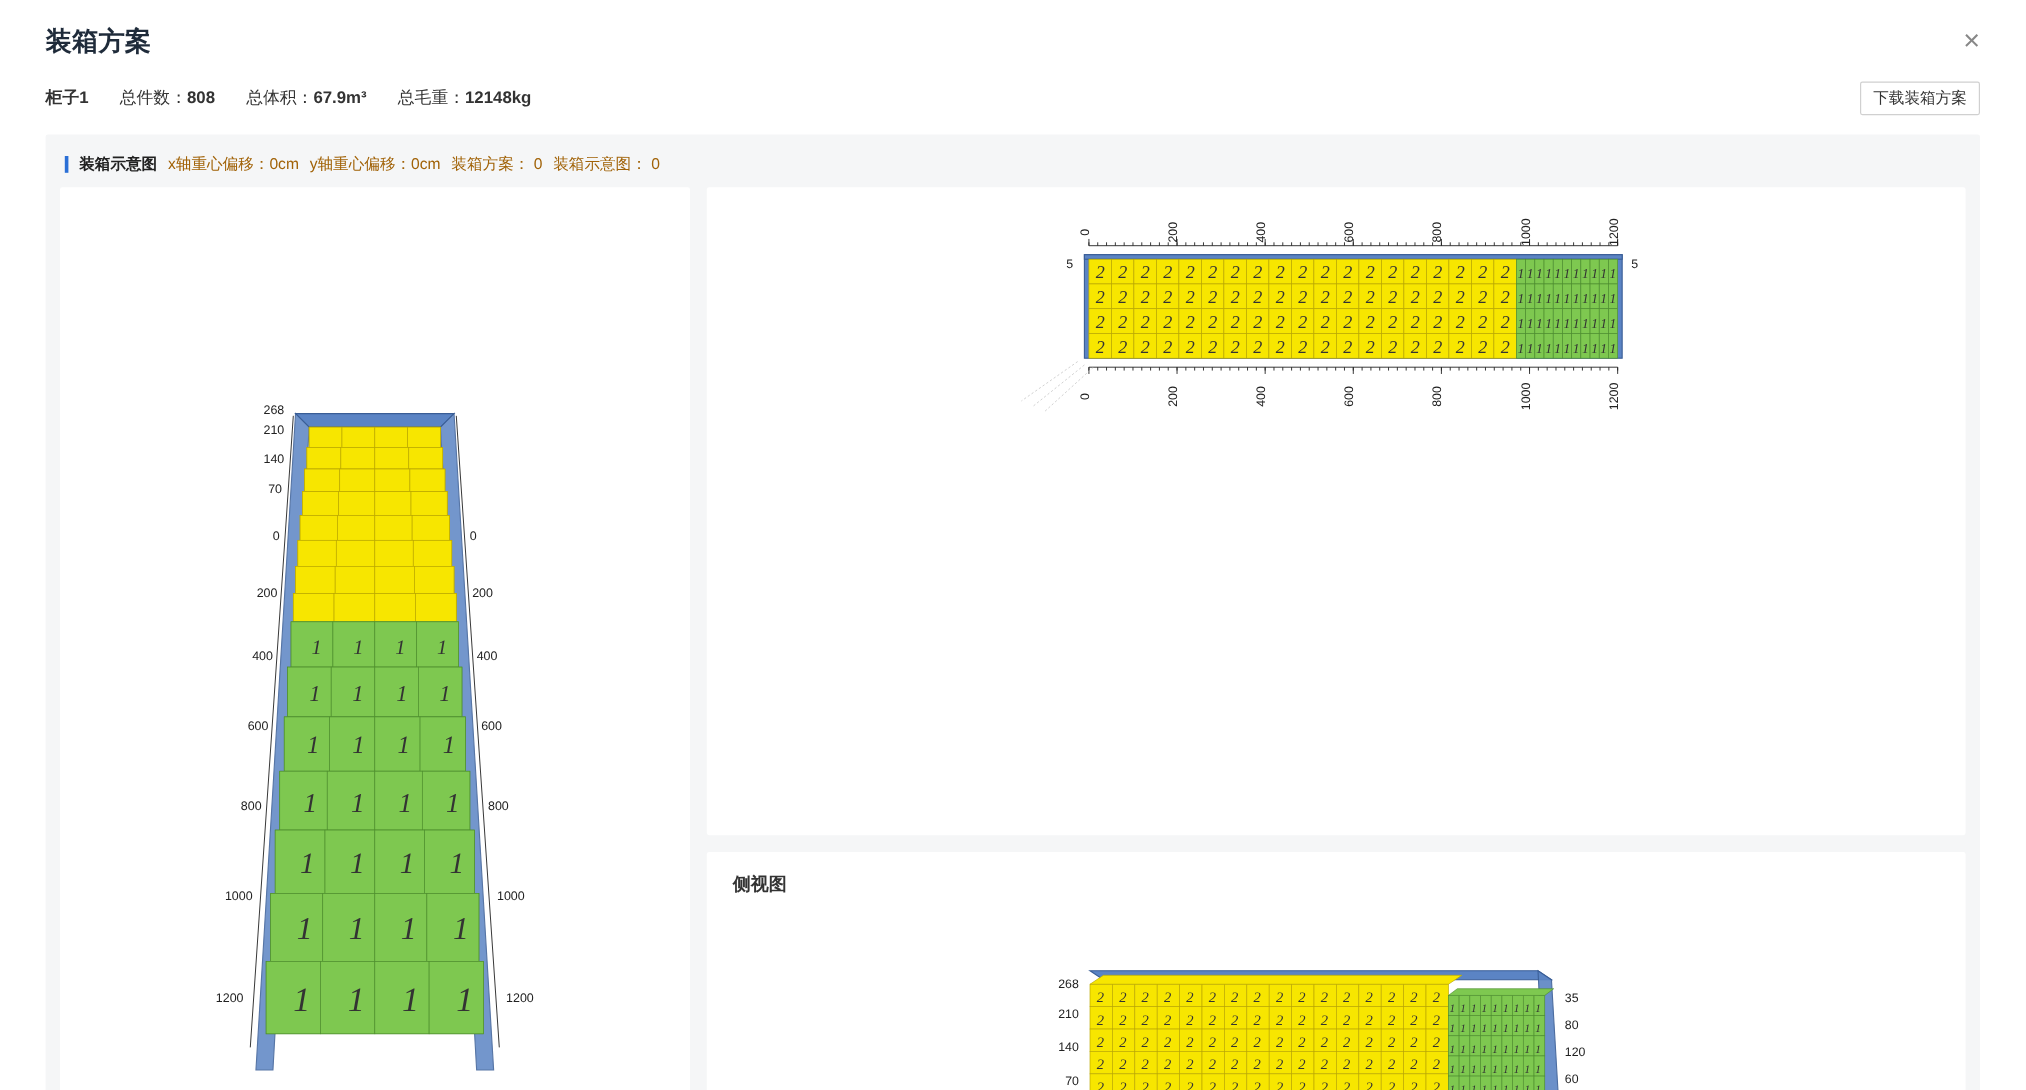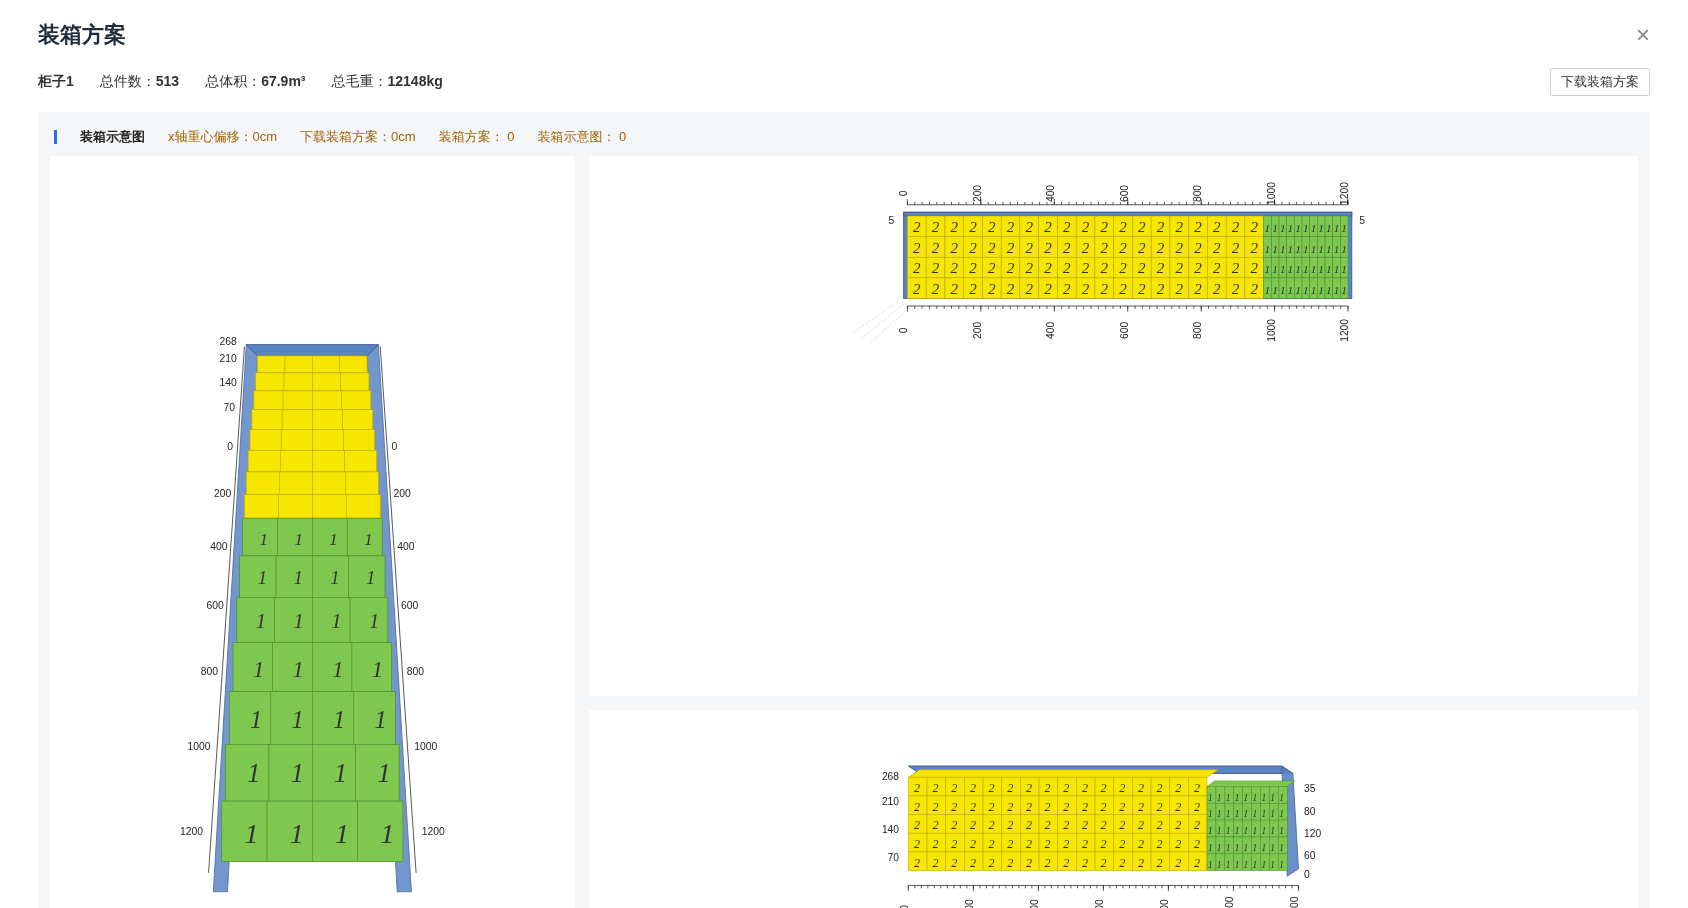--- a/index.html
+++ b/index.html
@@ -6,21 +6,21 @@
   html, body { margin: 0; padding: 0; background: #fff; font-family: "Microsoft YaHei", Arial, sans-serif; color: #222; }
   .modal { padding: 20px 38px; }
   .modal-header { display: flex; align-items: center; justify-content: space-between; margin-bottom: 18px; gap: 28px; }
   .modal-title { font-size: 22px; font-weight: 700; color: #1f2b3a; }
   .close-btn { font-size: 24px; color: #888; cursor: pointer; line-height: 1; }
   .summary-row { display: flex; align-items: center; gap: 26px; font-size: 14px; color: #333; margin-bottom: 16px; }
   .summary-item strong { font-weight: 700; }
   .summary-spacer { flex: 1; }
   .download-btn { font-size: 13px; padding: 4px 10px; border: 1px solid #d0d0d0; border-radius: 2px; background: #fff; cursor: pointer; color: #333; margin-left: 33px; }
   .outer-panel { background: #f5f6f7; padding: 10px 12px; border-radius: 2px; }
-  .section-header { display: flex; align-items: center; gap: 23px; font-size: 13px; color: #444; padding: 6px 4px 10px 4px; }
+  .section-header { display: flex; align-items: center; gap: 9px; font-size: 13px; color: #444; padding: 6px 4px 10px 4px; }
   .blue-bar { width: 3px; height: 14px; background: #2a6fd6; display: inline-block; }
   .section-title-main { font-weight: 700; color: #222; }
   .section-sub { color: #a16207; }
   .views { display: grid; grid-template-columns: 1fr 2fr; grid-template-rows: 540px 360px; gap: 14px; }
   .card { background: #fff; border-radius: 2px; overflow: hidden; position: relative; }
   .card-title { font-size: 15px; font-weight: 700; color: #333; padding: 18px 22px 6px 22px; }
   .front-card { grid-row: 1 / span 2; }
   svg { display: block; }
   .axis-text { font-size: 11px; fill: #222; font-family: Arial, sans-serif; }
   .box-yellow { fill: #f7e600; stroke: #bba800; stroke-width: 0.6; }
@@ -35,34 +35,34 @@
 
 <div class="modal">
 
   <div class="modal-header">
     <div class="modal-title">装箱方案</div>
     <div class="close-btn">×</div>
   </div>
 
   <div class="summary-row">
     <span class="summary-item"><strong>柜子1</strong></span>
-    <span class="summary-item"><span>总件数：</span><strong>513</strong></span>
+    <span class="summary-item"><span>总件数：</span><strong>808</strong></span>
     <span class="summary-item"><span>总体积：</span><strong>67.9m³</strong></span>
     <span class="summary-item"><span>总毛重：</span><strong>12148kg</strong></span>
     <span class="summary-spacer"></span>
     <button class="download-btn">下载装箱方案</button>
   </div>
 
   <div class="outer-panel">
 
     <div class="section-header">
       <span class="blue-bar"></span>
       <span class="section-title-main">装箱示意图</span>
       <span class="section-sub"><span>x轴重心偏移：</span><span>0cm</span></span>
-      <span class="section-sub"><span>下载装箱方案：</span><span>0cm</span></span>
+      <span class="section-sub"><span>y轴重心偏移：</span><span>0cm</span></span>
       <span class="section-sub"><span>装箱方案：</span>&nbsp;<span>0</span></span>
       <span class="section-sub"><span>装箱示意图：</span>&nbsp;<span>0</span></span>
     </div>
 
     <div class="views">
 
       <div class="card front-card">
         <svg viewBox="0 0 520 880" width="100%" height="830">
           <g transform="translate(260,200)">
 
@@ -661,20 +661,21 @@
             <g stroke="#bbb" stroke-width="0.6" stroke-dasharray="2 2">
               <line x1="-10" y1="95" x2="-60" y2="130"></line>
               <line x1="-4" y1="98" x2="-50" y2="135"></line>
               <line x1="4" y1="100" x2="-40" y2="140"></line>
             </g>
           </g>
         </svg>
       </div>
 
       <div class="card">
+        <div class="card-title">侧视图</div>
         <svg viewBox="0 0 960 300" width="100%" height="280">
           <g transform="translate(260,60)">
 
             <polygon class="cont-blue" points="0,0 400,0 412,8 12,8"></polygon>
             <polygon class="cont-blue" points="400,0 412,8 418,110 406,118" opacity="0.9"></polygon>
 
             <g id="side-yellow">
                 <rect class="box-yellow" x="0" y="12" width="20" height="20"></rect>
                 <text class="box-label" x="6" y="28" font-size="13">2</text>
                 <rect class="box-yellow" x="20" y="12" width="20" height="20"></rect>

